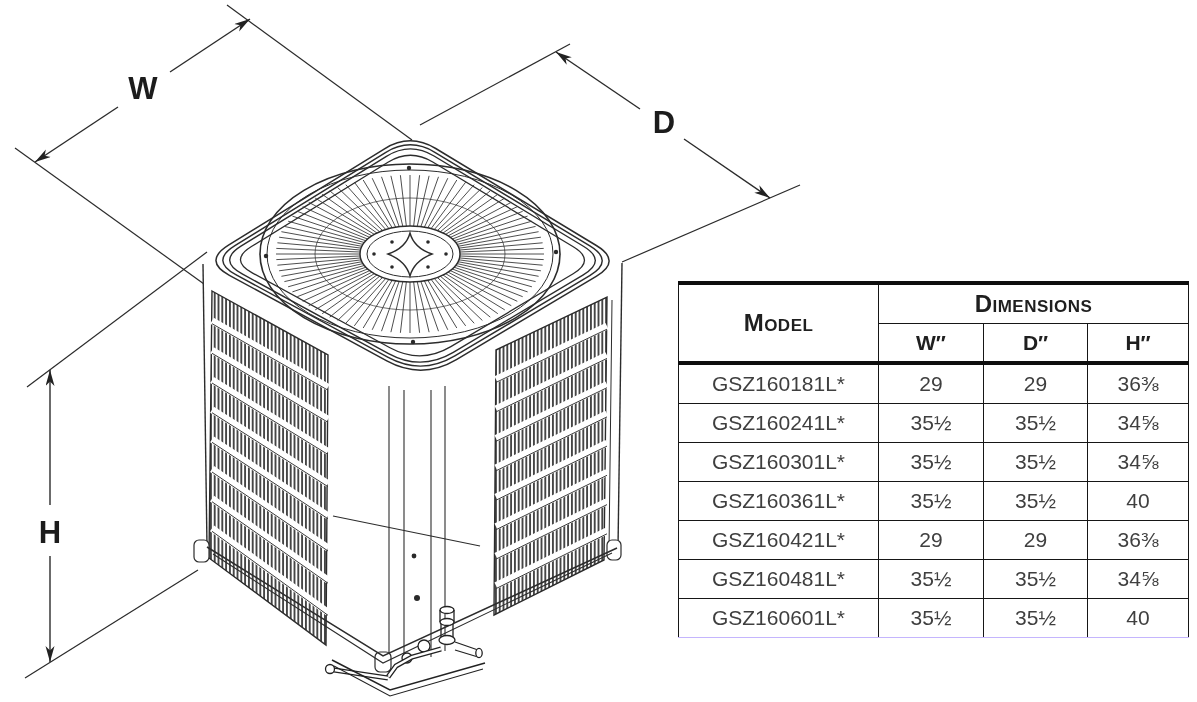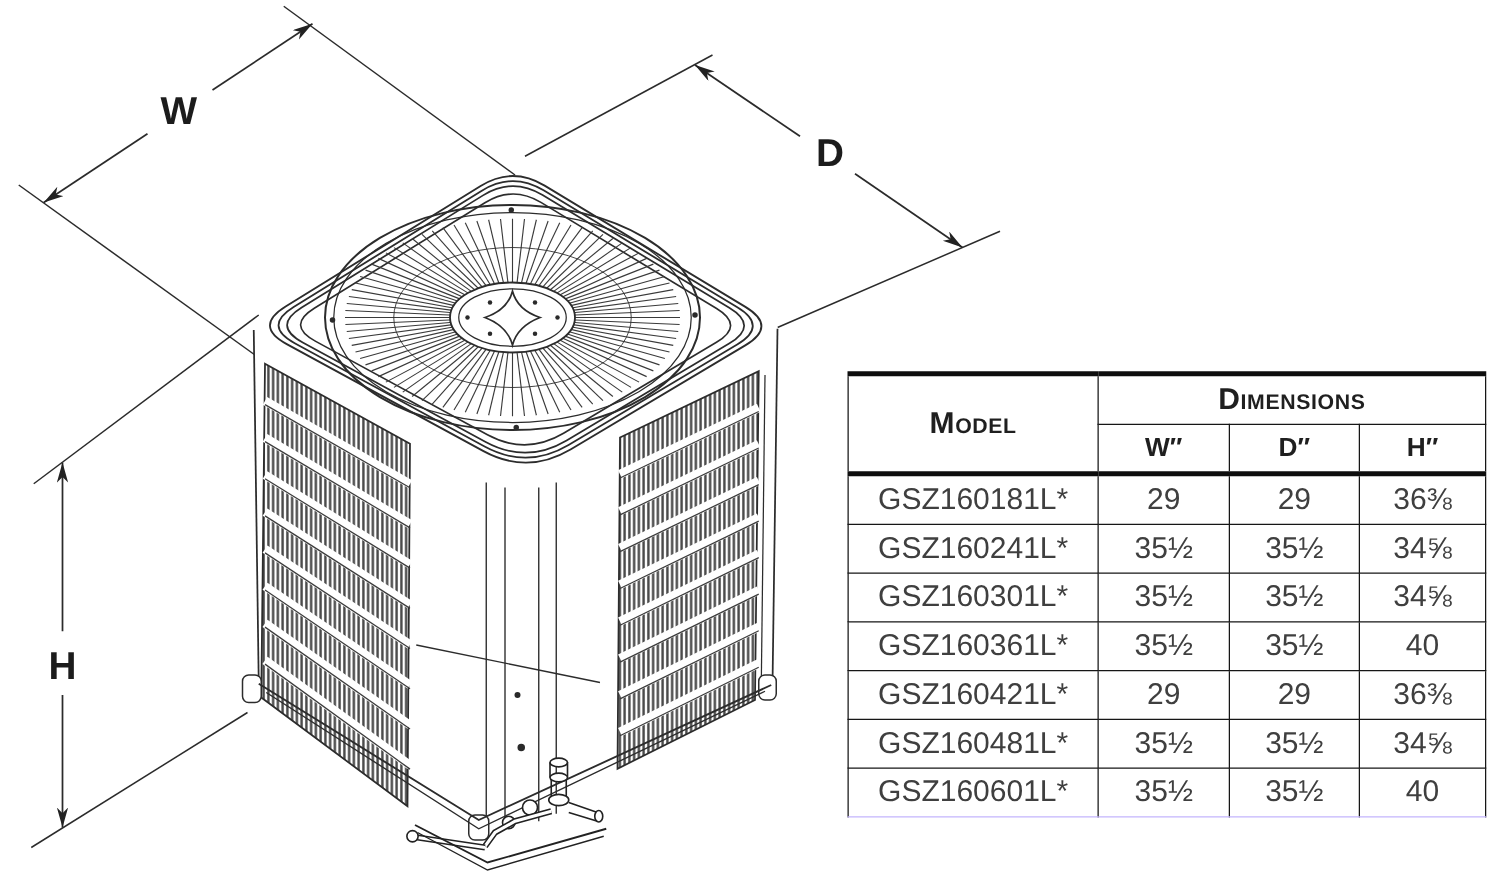--- a/index.html
+++ b/index.html
@@ -9,33 +9,33 @@
   }
   
   #drawing{position:absolute;left:0;top:0;}
   #drawing .dim-line{stroke:#2b2b2b;stroke-width:1.4;fill:none;}
   #drawing .ext-line{stroke:#2b2b2b;stroke-width:1.2;fill:none;}
   #drawing .dim-label{font-family:"Liberation Sans","DejaVu Sans",sans-serif;font-weight:bold;font-size:31px;fill:#1c1c1c;}
   #drawing .ln{stroke:#2c2c2c;fill:none;}
   #fan-spokes line{stroke:#3a3a3a;stroke-width:0.9;}
   
   table#spec{
-    position:absolute;left:678px;top:297px;width:510px;
+    position:absolute;left:678px;top:281px;width:510px;
     border-collapse:collapse;table-layout:fixed;
     color:#3f3f3f;
   }
   #spec th,#spec td{
     border:1.5px solid #161616;text-align:center;vertical-align:middle;padding:0;
   }
   #spec thead th{color:#1f1f1f;font-weight:bold;}
   #spec .caps{font-variant:small-caps;font-size:24px;letter-spacing:0.5px;}
   #spec tr.top-row th{border-top:4px solid #0e0e0e;height:38px;}
   #spec th.model-h{border-bottom:4px solid #0e0e0e;}
   #spec tr.sub-row th{border-bottom:4px solid #0e0e0e;height:37px;font-size:21px;}
-  #spec tbody td{height:38px;font-size:24px;}
+  #spec tbody td{height:38px;font-size:21px;}
   #spec tbody tr:last-child td{border-bottom:1px solid #c4b5fd;}
 </style>
 </head>
 <body>
 
 <svg id="drawing" width="820" height="702" viewBox="0 0 820 702" xmlns="http://www.w3.org/2000/svg">
   <defs>
     <marker id="arrow" markerUnits="userSpaceOnUse" markerWidth="18" markerHeight="11" refX="16" refY="4.5" orient="auto">
       <path d="M16,4.5 L0,0 L4.5,4.5 L0,9 Z" fill="#222"></path>
     </marker>

